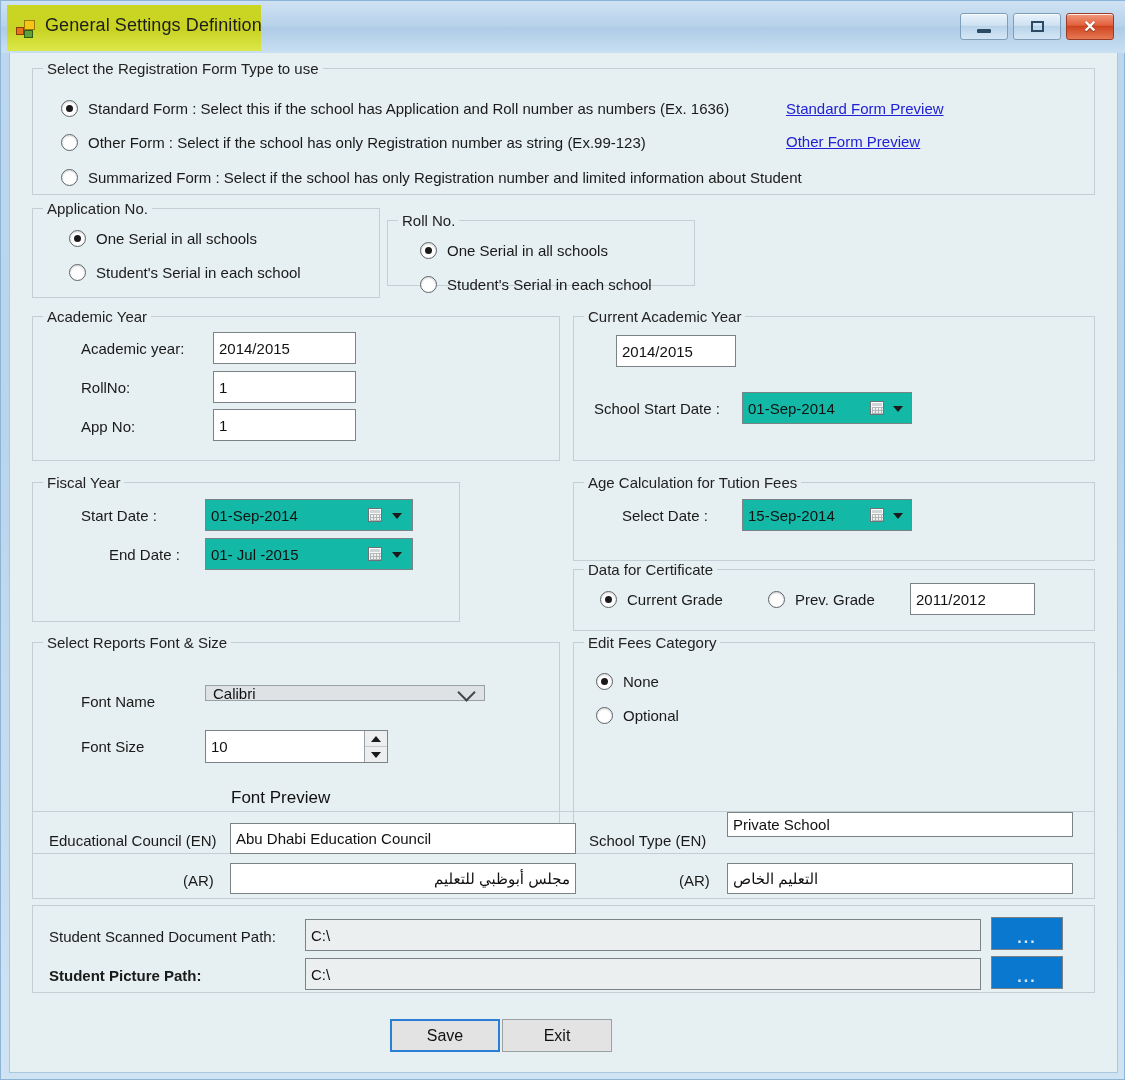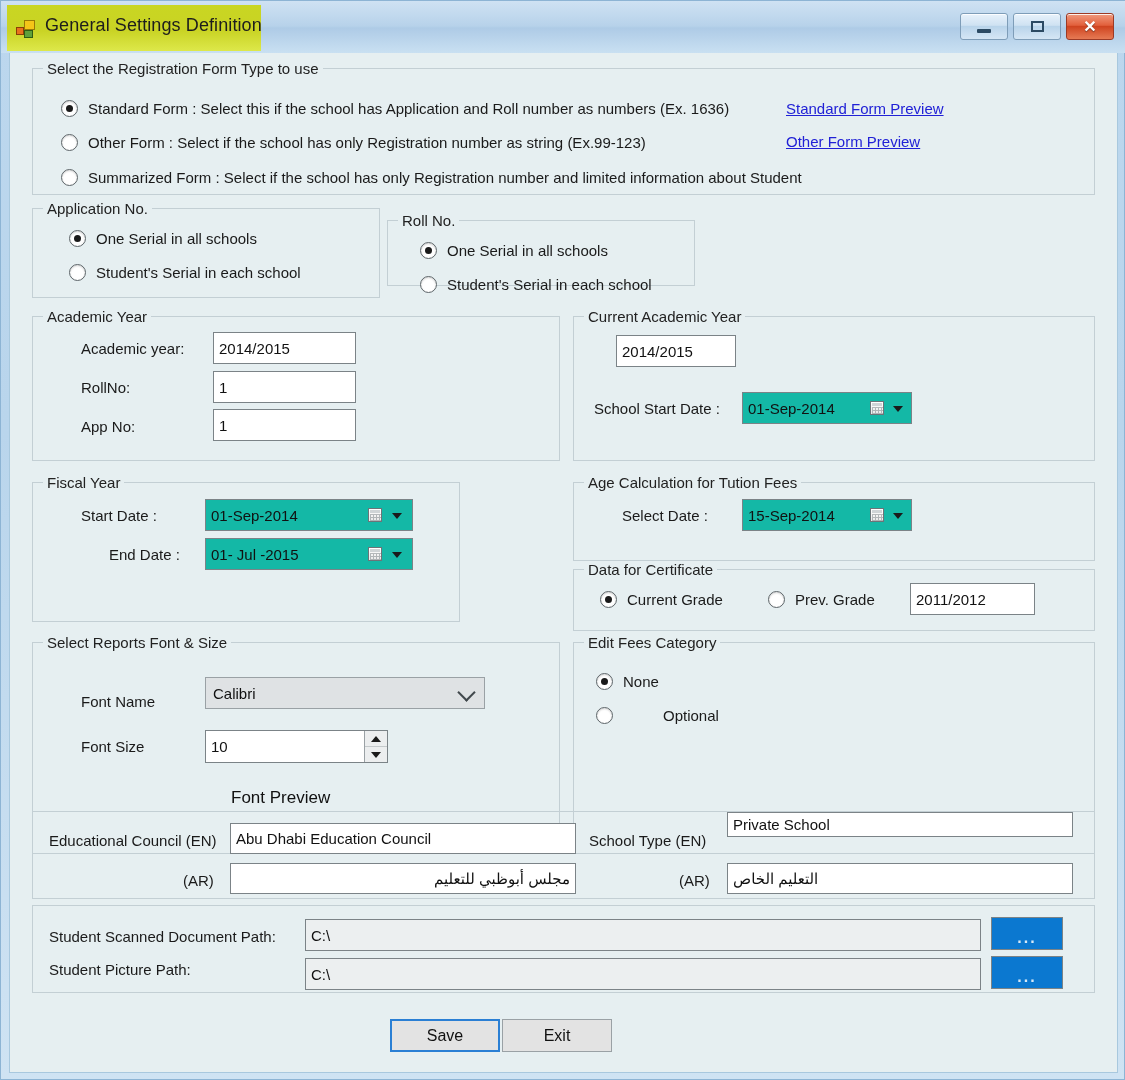--- a/index.html
+++ b/index.html
@@ -287,21 +287,21 @@
       <span class="radio on" style="left:26px;top:21px;"></span>
       <span class="lbl" style="left:53px;top:21px;">Current Grade</span>
       <span class="radio" style="left:194px;top:21px;"></span>
       <span class="lbl" style="left:221px;top:21px;">Prev. Grade</span>
       <div class="tb" style="left:336px;top:13px;width:125px;height:32px;">2011/2012</div>
     </div>
 
     <div class="gb" style="left:22px;top:589px;width:528px;height:212px;">
       <span class="gb-title">Select Reports Font &amp; Size</span>
       <span class="lbl" style="left:48px;top:50px;">Font Name</span>
-      <div class="combo" style="left:172px;top:34px;width:280px;height:32px;">
+      <div class="combo" style="left:172px;top:42px;width:280px;height:16px;">
         <span>Calibri</span>
         <span class="chev"></span>
       </div>
       <span class="lbl" style="left:48px;top:95px;">Font Size</span>
       <div class="spin" style="left:172px;top:87px;width:183px;height:33px;">
         <span>10</span>
         <span class="btns">
           <div>
               <span class="tri-up"></span>
             </div>
@@ -311,41 +311,41 @@
         </span>
       </div>
       <span class="fontpreview" style="left:198px;top:145px;">Font Preview</span>
     </div>
 
     <div class="gb" style="left:563px;top:589px;width:522px;height:212px;">
       <span class="gb-title">Edit Fees Category</span>
       <span class="radio on" style="left:22px;top:30px;"></span>
       <span class="lbl" style="left:49px;top:30px;">None</span>
       <span class="radio" style="left:22px;top:64px;"></span>
-      <span class="lbl" style="left:49px;top:64px;margin-left:40px;">Optional</span>
+      <span class="lbl" style="left:49px;top:64px;">Optional</span>
     </div>
 
     <div class="gb" style="left:22px;top:758px;width:1063px;height:88px;">
       <span class="lbl" style="left:16px;top:20px;">Educational Council  (EN)</span>
       <div class="tb" style="left:197px;top:11px;width:346px;height:31px;">Abu Dhabi Education Council</div>
       <span class="lbl" style="left:150px;top:60px;">(AR)</span>
       <div class="tb rtl" style="left:197px;top:51px;width:346px;height:31px;">مجلس أبوظبي للتعليم</div>
 
       <span class="lbl" style="left:556px;top:20px;">School Type  (EN)</span>
       <div class="tb" style="left:694px;top:0;width:346px;height:25px;">Private School</div>
       <span class="lbl" style="left:646px;top:60px;">(AR)</span>
       <div class="tb rtl" style="left:694px;top:51px;width:346px;height:31px;direction:rtl;justify-content:flex-end;">التعليم الخاص</div>
     </div>
 
     <div class="gb" style="left:22px;top:852px;width:1063px;height:88px;">
       <span class="lbl" style="left:16px;top:22px;">Student Scanned Document Path:</span>
       <div class="tb readonlygrey" style="left:272px;top:13px;width:676px;height:32px;">C:\</div>
       <div class="browse" style="left:958px;top:11px;width:72px;height:33px;">...</div>
 
-      <span class="lbl" style="left:16px;top:55px;">Student Picture Path:</span>
+      <span class="lbl" style="left:16px;top:61px;font-weight:bold;">Student Picture Path:</span>
       <div class="tb readonlygrey" style="left:272px;top:52px;width:676px;height:32px;">C:\</div>
       <div class="browse" style="left:958px;top:50px;width:72px;height:33px;">...</div>
     </div>
 
     <div class="btn focus" style="left:380px;top:966px;width:110px;height:33px;">Save</div>
     <div class="btn" style="left:492px;top:966px;width:110px;height:33px;">Exit</div>
 
   </div>
 </div>
 

